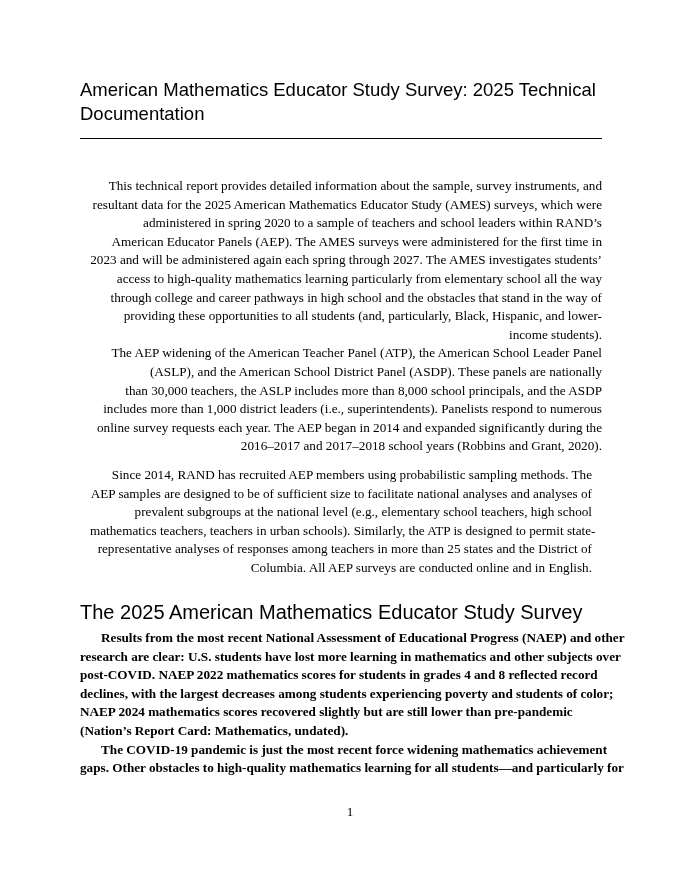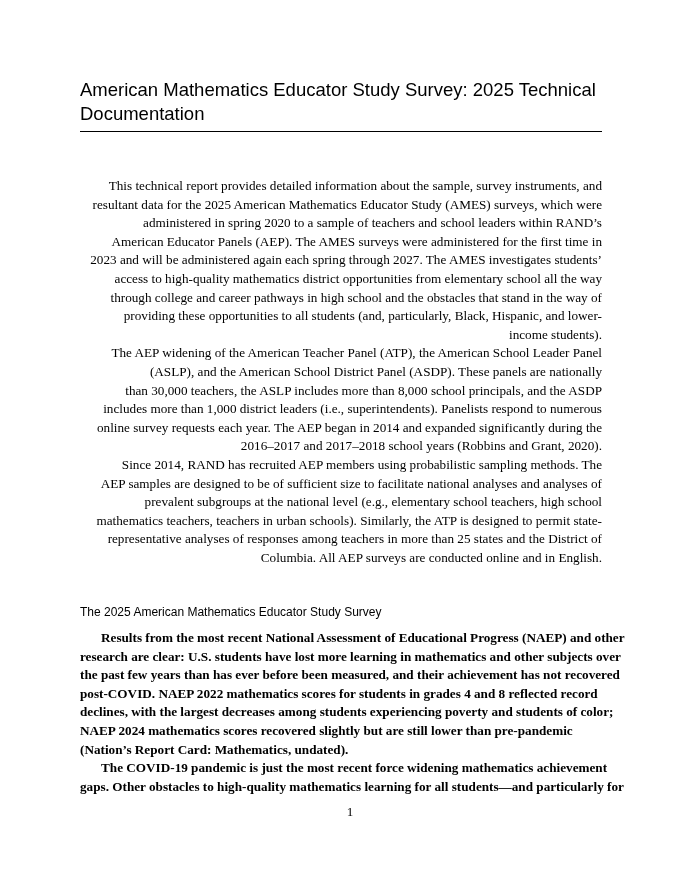--- a/index.html
+++ b/index.html
@@ -23,21 +23,21 @@
     .doc-title {
       position: absolute;
       left: 0;
       top: 78px;
       width: 522px;
       font-family: "Liberation Sans", sans-serif;
       font-size: 18.5px;
       line-height: 24px;
       font-weight: normal;
       margin: 0;
-      padding-bottom: 5px;
+      padding-bottom: 12px;
       border-bottom: 1px solid #000000;
     }
     .body-text {
       position: absolute;
       left: 0;
       width: 522px;
       font-family: "Liberation Serif", serif;
       font-size: 13.2px;
       line-height: 18.6px;
     }
@@ -46,21 +46,21 @@
       white-space: nowrap;
     }
     .line.indent {
       padding-left: 21px;
     }
     .section-heading {
       position: absolute;
       left: 0;
       top: 601px;
       font-family: "Liberation Sans", sans-serif;
-      font-size: 12px;
+      font-size: 20px;
       line-height: 22px;
       margin: 0;
       font-weight: normal;
       white-space: nowrap;
     }
     .page-number {
       position: absolute;
       left: 0;
       width: 540px;
       top: 803px;
@@ -80,50 +80,49 @@
     <span class="line">Documentation</span>
   </h1>
 
   <div class="body-text" style="top:177px;text-align:right;">
     <p style="margin:0;">
       <span class="line indent">This technical report provides detailed information about the sample, survey instruments, and</span>
       <span class="line">resultant data for the 2025 American Mathematics Educator Study (AMES) surveys, which were</span>
       <span class="line">administered in spring 2020 to a sample of teachers and school leaders within RAND’s</span>
       <span class="line">American Educator Panels (AEP). The AMES surveys were administered for the first time in</span>
       <span class="line">2023 and will be administered again each spring through 2027. The AMES investigates students’</span>
-      <span class="line">access to high-quality mathematics district opportunities from elementary school all the way</span>
+      <span class="line">access to high-quality mathematics learning particularly from elementary school all the way</span>
       <span class="line">through college and career pathways in high school and the obstacles that stand in the way of</span>
       <span class="line">providing these opportunities to all students (and, particularly, Black, Hispanic, and lower-</span>
       <span class="line">income students).</span>
     </p>
     <p style="margin:0;">
       <span class="line indent">The AEP widening of the American Teacher Panel (ATP), the American School Leader Panel</span>
       <span class="line">(ASLP), and the American School District Panel (ASDP). These panels are nationally</span>
       <span class="line">than 30,000 teachers, the ASLP includes more than 8,000 school principals, and the ASDP</span>
       <span class="line">includes more than 1,000 district leaders (i.e., superintendents). Panelists respond to numerous</span>
       <span class="line">online survey requests each year. The AEP began in 2014 and expanded significantly during the</span>
       <span class="line">2016–2017 and 2017–2018 school years (Robbins and Grant, 2020).</span>
     </p>
-    <p style="margin:0;">
+    <p style="margin:10px;">
       <span class="line indent">Since 2014, RAND has recruited AEP members using probabilistic sampling methods. The</span>
       <span class="line">AEP samples are designed to be of sufficient size to facilitate national analyses and analyses of</span>
       <span class="line">prevalent subgroups at the national level (e.g., elementary school teachers, high school</span>
       <span class="line">mathematics teachers, teachers in urban schools). Similarly, the ATP is designed to permit state-</span>
       <span class="line">representative analyses of responses among teachers in more than 25 states and the District of</span>
       <span class="line">Columbia. All AEP surveys are conducted online and in English.</span>
     </p>
   </div>
 
   <h2 class="section-heading">The 2025 American Mathematics Educator Study Survey</h2>
 
   <div class="body-text" style="top:629px;font-weight:bold;">
     <p style="margin:0;">
       <span class="line indent">Results from the most recent National Assessment of Educational Progress (NAEP) and other</span>
       <span class="line">research are clear: U.S. students have lost more learning in mathematics and other subjects over</span>
-      <span class="line">the past few years than has ever before been measured, and their achievement has not recovered</span>
       <span class="line">post-COVID. NAEP 2022 mathematics scores for students in grades 4 and 8 reflected record</span>
       <span class="line">declines, with the largest decreases among students experiencing poverty and students of color;</span>
       <span class="line">NAEP 2024 mathematics scores recovered slightly but are still lower than pre-pandemic</span>
       <span class="line">(Nation’s Report Card: Mathematics, undated).</span>
     </p>
     <p style="margin:0;">
       <span class="line indent">The COVID-19 pandemic is just the most recent force widening mathematics achievement</span>
       <span class="line">gaps. Other obstacles to high-quality mathematics learning for all students—and particularly for</span>
     </p>
   </div>

